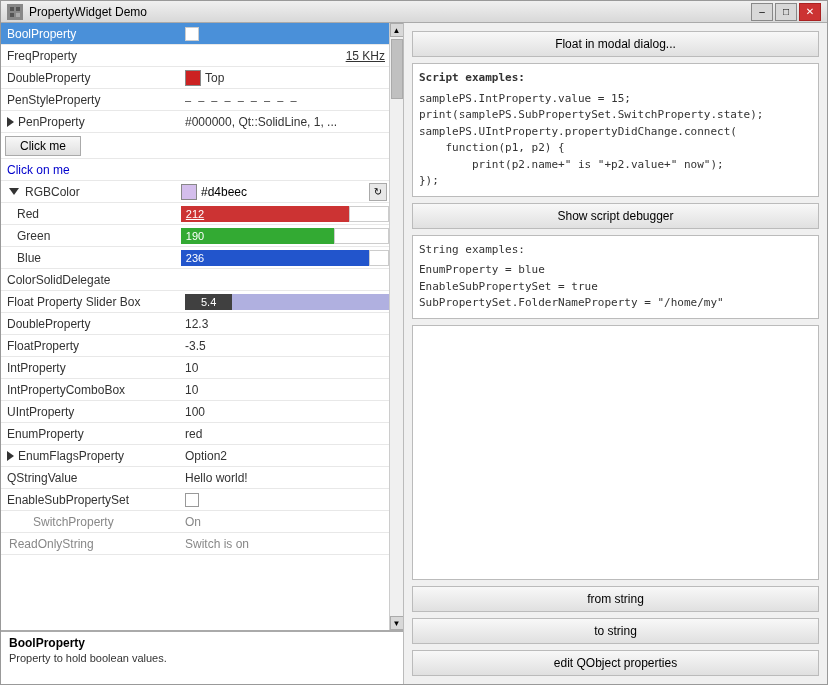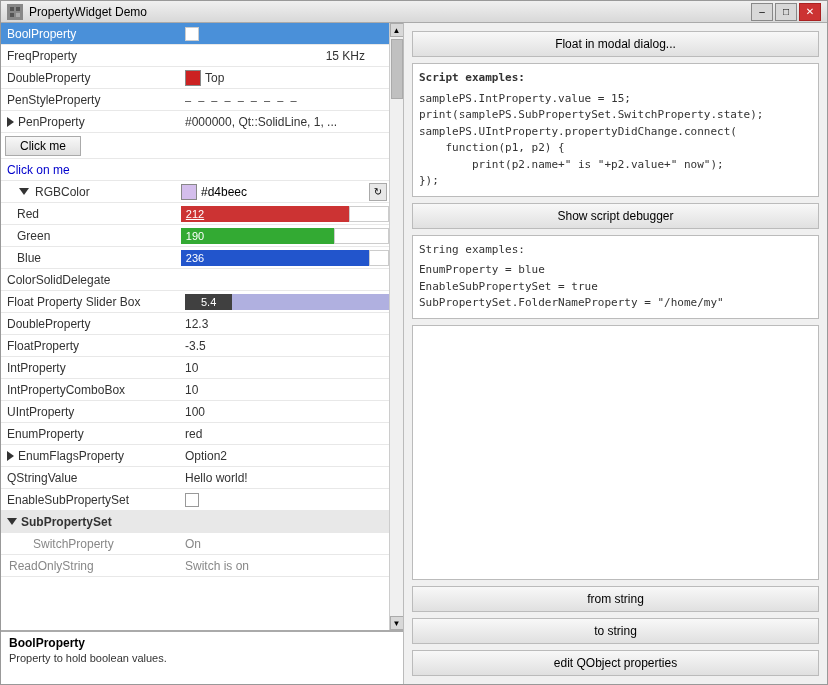--- a/index.html
+++ b/index.html
@@ -282,21 +282,21 @@
     }
     
     .rgb-row {
       display: flex;
       align-items: center;
       height: 22px;
       border-bottom: 1px solid #e8e8e8;
     }
     .rgb-label {
       width: 180px;
-      padding-left: 18px;
+      padding-left: 8px;
       font-size: 12px;
       color: #333;
       flex-shrink: 0;
       display: flex;
       align-items: center;
       gap: 2px;
     }
     .rgb-value {
       flex: 1;
       display: flex;
@@ -372,21 +372,21 @@
 
           <div class="prop-row selected">
             <div class="prop-label">BoolProperty</div>
             <div class="prop-value">
               <span class="checkbox-box" style="border-color:#ccc;"></span>
             </div>
           </div>
 
           <div class="prop-row">
             <div class="prop-label">FreqProperty</div>
-            <div class="prop-value" style="justify-content:flex-end; padding-right:24px;">15 KHz</div>
+            <div class="prop-value" style="justify-content:flex-end; padding-right:4px;text-decoration:underline;">15 KHz</div>
           </div>
 
           <div class="prop-row">
             <div class="prop-label">DoubleProperty</div>
             <div class="prop-value">
               <span class="color-swatch" style="background:#cc2222;"></span>
               Top
             </div>
           </div>
 
@@ -505,27 +505,20 @@
             <div class="prop-value">Hello world!</div>
           </div>
 
           <div class="prop-row">
             <div class="prop-label">EnableSubPropertySet</div>
             <div class="prop-value">
               <span class="checkbox-box"></span>
             </div>
           </div>
 
-          <div class="prop-row" style="background:#e8e8e8;">
-            <div class="prop-label" style="display:flex;align-items:center;">
-              <span class="triangle-down"></span>
-              <strong>SubPropertySet</strong>
-            </div>
-            <div class="prop-value"></div>
-          </div>
 
           <div class="prop-row">
             <div class="prop-label" style="padding-left:32px; color:#888;">SwitchProperty</div>
             <div class="prop-value" style="color:#888;">On</div>
           </div>
 
           <div class="prop-row">
             <div class="prop-label" style="padding-left:8px; color:#888;">ReadOnlyString</div>
             <div class="prop-value" style="color:#888;">Switch is on</div>
           </div>

